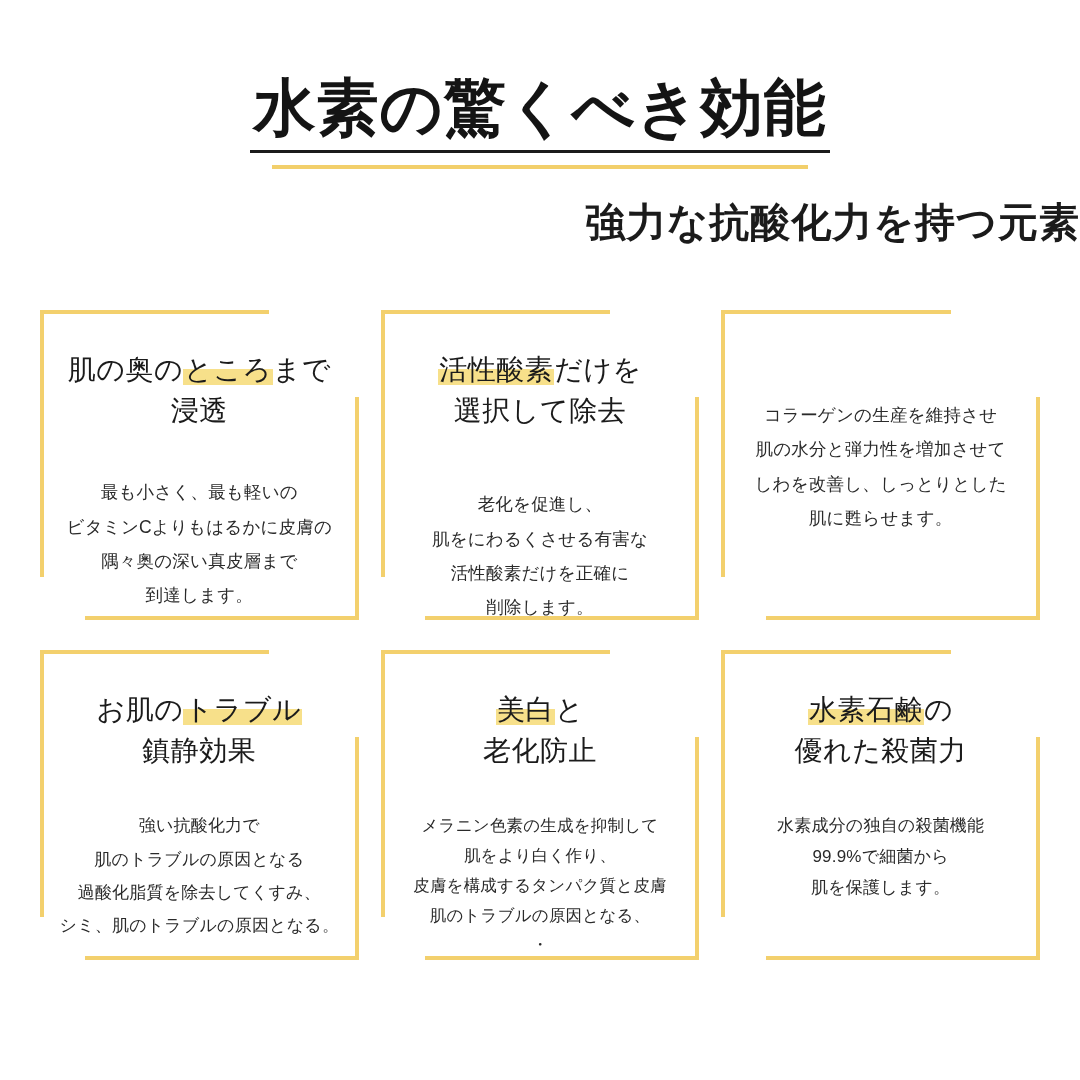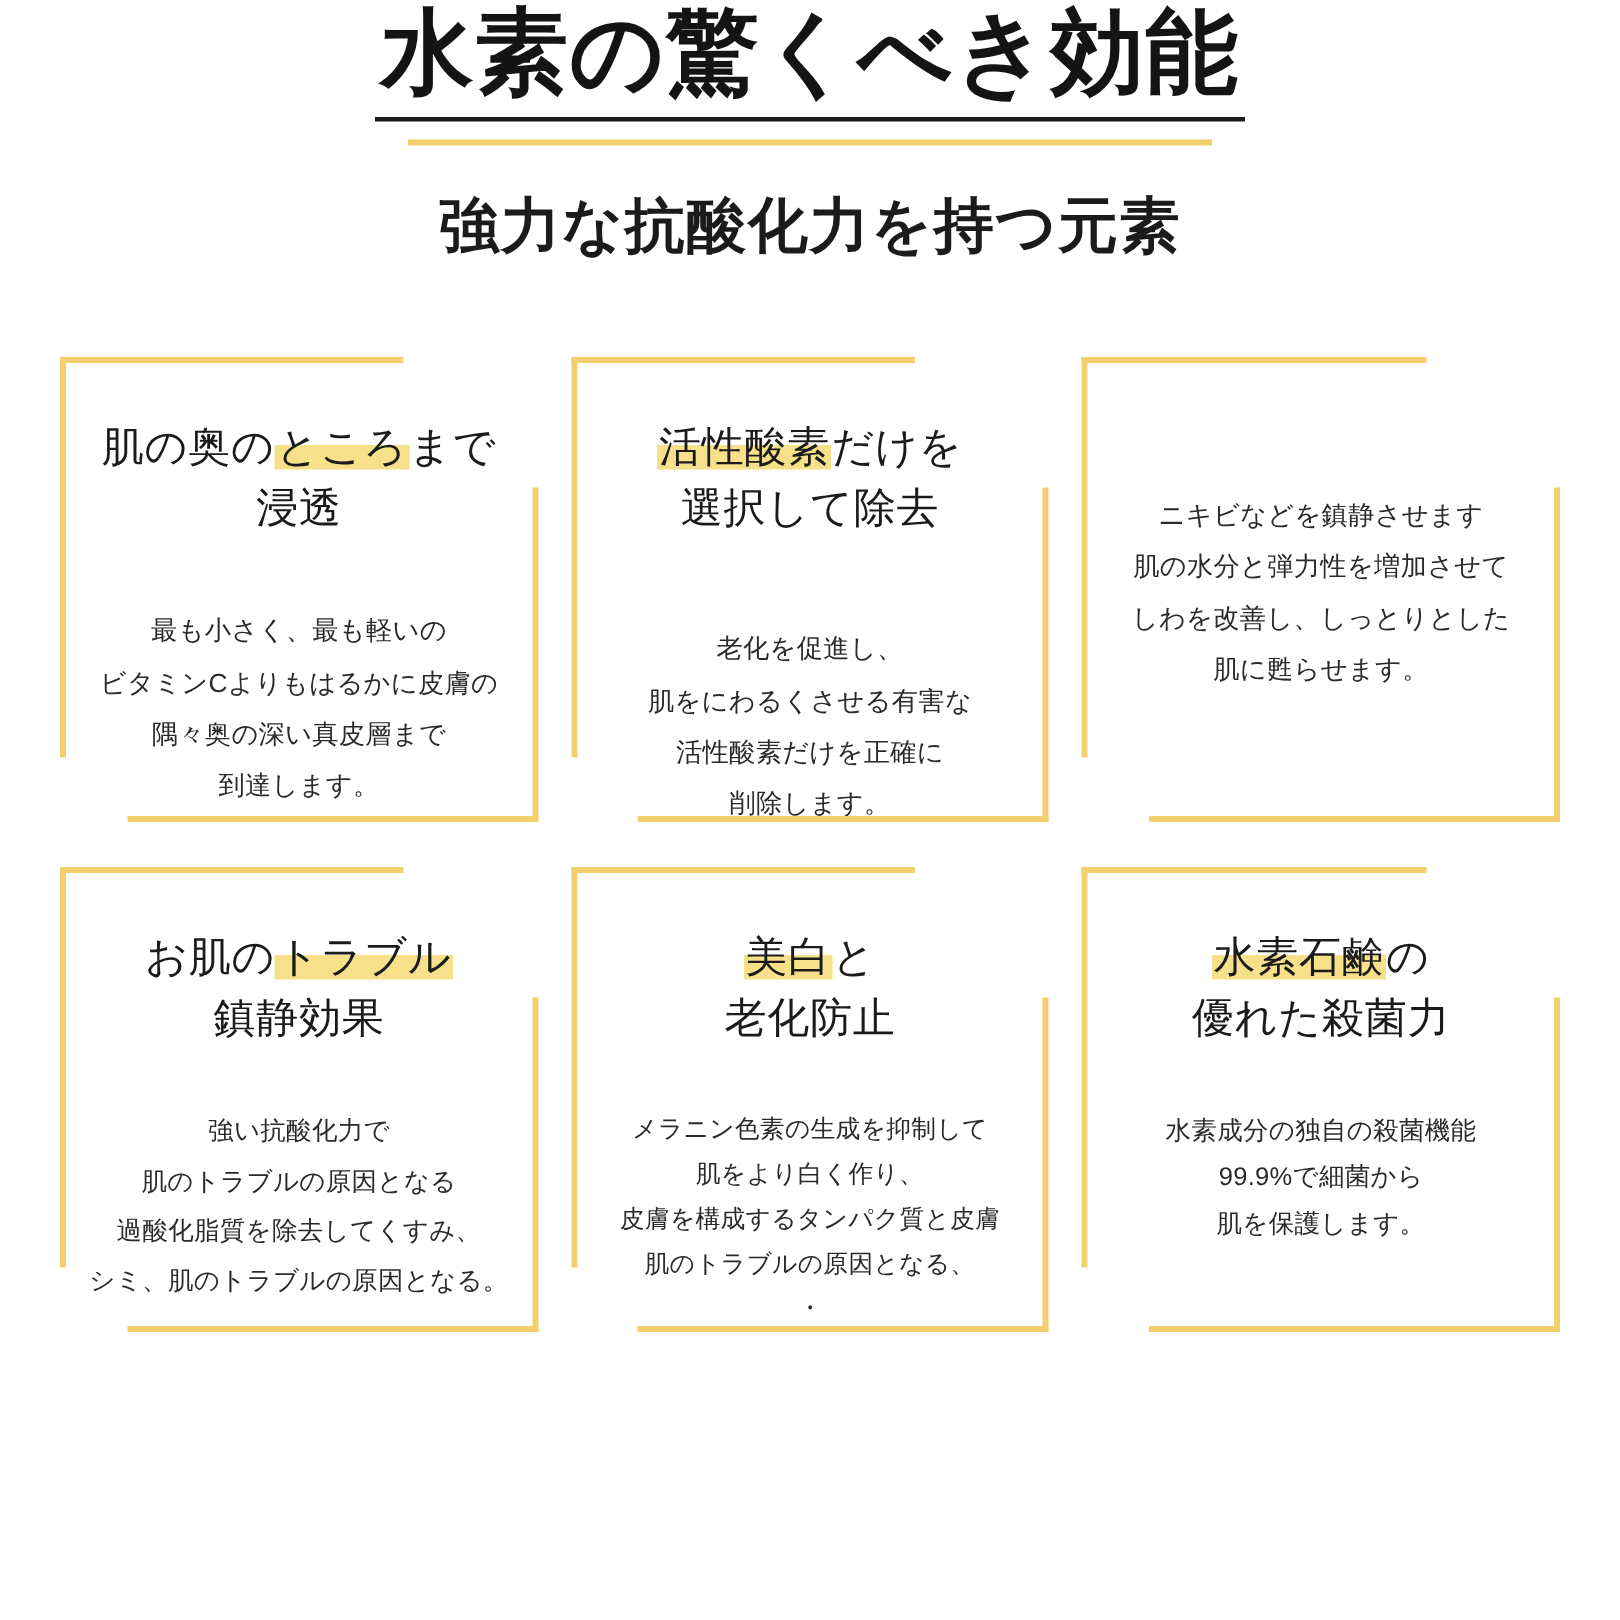--- a/index.html
+++ b/index.html
@@ -15,20 +15,21 @@
 
   .page {
     position: relative;
     width: 1080px;
     height: 1080px;
     background: #ffffff;
   }
 
   
   .header {
+    padding-top: 72px;
     text-align: center;
   }
 
   .main-title {
     display: inline-block;
     position: relative;
     font-size: 62px;
     font-weight: bold;
     letter-spacing: 1px;
     line-height: 1.15;
@@ -51,20 +52,21 @@
     height: 4px;
     background: #f2cf6b;
   }
 
   .sub-title {
     margin-top: 46px;
     font-size: 40px;
     font-weight: bold;
     letter-spacing: 1px;
     color: #1b1b1b;
+    text-align: right;
   }
 
   
   .grid {
     margin: 60px auto 0 auto;
     width: 1000px;
     display: grid;
     grid-template-columns: repeat(3, 1fr);
     grid-template-rows: repeat(2, 310px);
     column-gap: 22px;
@@ -169,21 +171,21 @@
         <span class="line">肌をにわるくさせる有害な</span>
         <span class="line">活性酸素だけを正確に</span>
         <span class="line">削除します。</span>
       </div>
     </div>
 
     <div class="card c3">
       <span class="frame-a"></span>
       <span class="frame-b"></span>
       <div class="card-body">
-        <span class="line">ニキビなどを鎮静させます</span>
+        <span class="line">コラーゲンの生産を維持させ</span>
         <span class="line">肌の水分と弾力性を増加させて</span>
         <span class="line">しわを改善し、しっとりとした</span>
         <span class="line">肌に甦らせます。</span>
       </div>
     </div>
 
     <div class="card c4">
       <span class="frame-a"></span>
       <span class="frame-b"></span>
       <div class="card-title">

